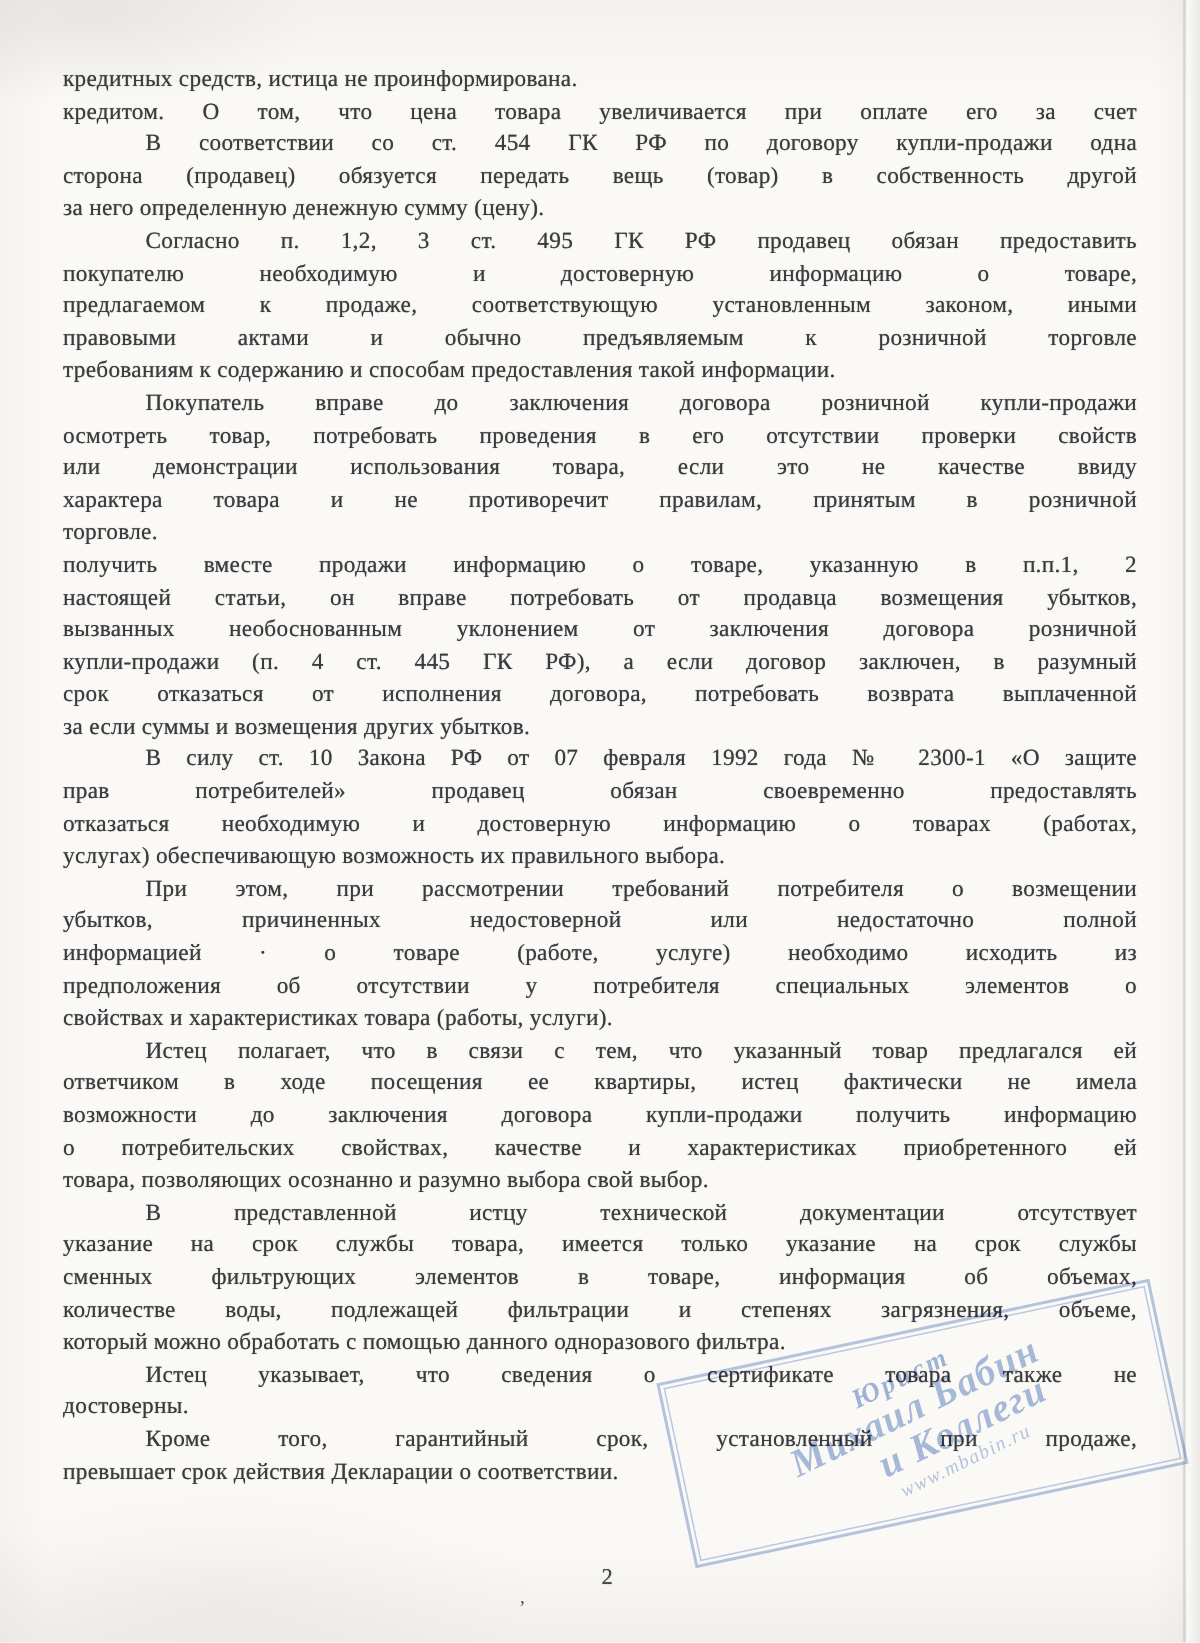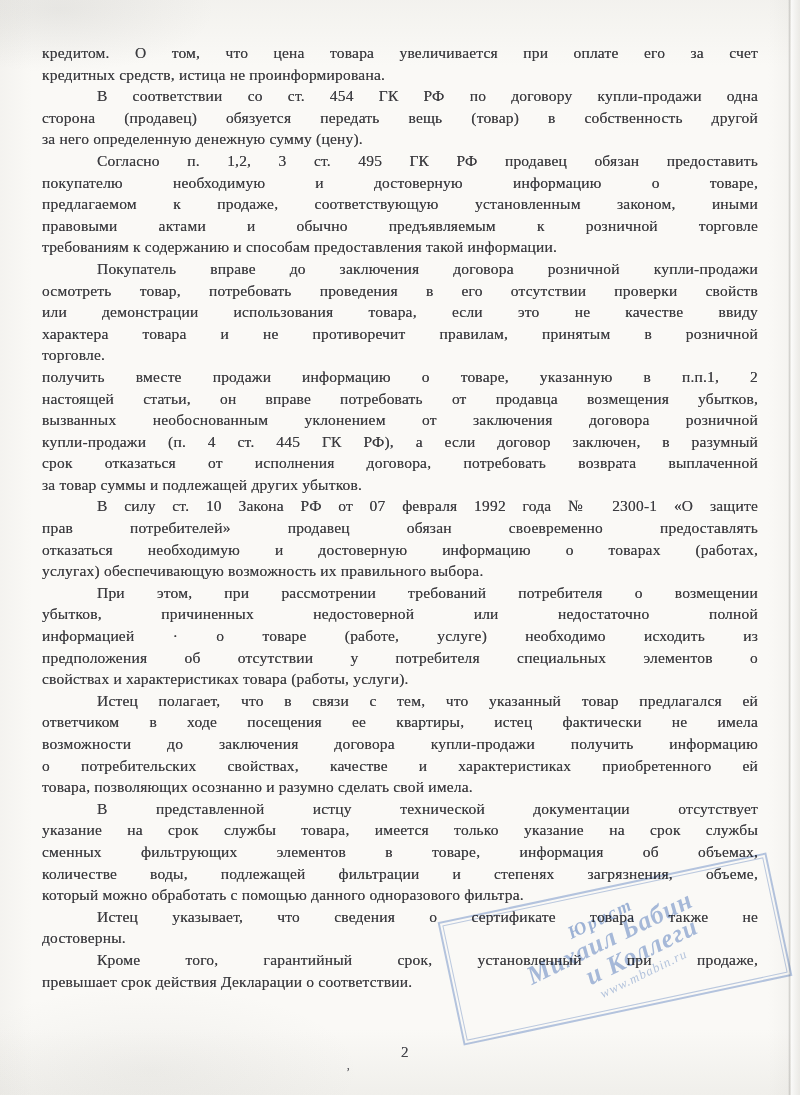--- a/index.html
+++ b/index.html
@@ -80,55 +80,55 @@
 </style>
 </head>
 <body style="--ink: #3b3b3f; --stamp: #5b82c4;">
 
 <div class="page" style="background-color: rgb(250, 249, 246);">
 
   <div class="edge-line"></div>
   <div class="edge-strip"></div>
 
   <div class="content" id="paragraphs">
+      <div class="line last">кредитных средств, истица не проинформирована.</div>
       <div class="line">кредитом. О том, что цена товара увеличивается при оплате его за счет</div>
-      <div class="line last">кредитных средств, истица не проинформирована.</div>
       <div class="line first">В соответствии со ст. 454 ГК РФ по договору купли-продажи одна</div>
       <div class="line">сторона (продавец) обязуется передать вещь (товар) в собственность другой</div>
       <div class="line last">за него определенную денежную сумму (цену).</div>
       <div class="line first">Согласно п. 1,2, 3 ст. 495 ГК РФ продавец обязан предоставить</div>
       <div class="line">покупателю необходимую и достоверную информацию о товаре,</div>
       <div class="line">предлагаемом к продаже, соответствующую установленным законом, иными</div>
       <div class="line">правовыми актами и обычно предъявляемым к розничной торговле</div>
       <div class="line last">требованиям к содержанию и способам предоставления такой информации.</div>
       <div class="line first">Покупатель вправе до заключения договора розничной купли-продажи</div>
       <div class="line">осмотреть товар, потребовать проведения в его отсутствии проверки свойств</div>
       <div class="line">или демонстрации использования товара, если это не качестве ввиду</div>
       <div class="line">характера товара и не противоречит правилам, принятым в розничной</div>
       <div class="line last">торговле.</div>
       <div class="line">получить вместе продажи информацию о товаре, указанную в п.п.1, 2</div>
       <div class="line">настоящей статьи, он вправе потребовать от продавца возмещения убытков,</div>
       <div class="line">вызванных необоснованным уклонением от заключения договора розничной</div>
       <div class="line">купли-продажи (п. 4 ст. 445 ГК РФ), а если договор заключен, в разумный</div>
       <div class="line">срок отказаться от исполнения договора, потребовать возврата выплаченной</div>
-      <div class="line last">за товар суммы и подлежащей других убытков.</div>
+      <div class="line last">за если суммы и возмещения других убытков.</div>
       <div class="line first">В силу ст. 10 Закона РФ от 07 февраля 1992 года № 2300-1 «О защите</div>
       <div class="line">прав потребителей» продавец обязан своевременно предоставлять</div>
       <div class="line">отказаться необходимую и достоверную информацию о товарах (работах,</div>
       <div class="line last">услугах) обеспечивающую возможность их правильного выбора.</div>
       <div class="line first">При этом, при рассмотрении требований потребителя о возмещении</div>
       <div class="line">убытков, причиненных недостоверной или недостаточно полной</div>
       <div class="line">информацией · о товаре (работе, услуге) необходимо исходить из</div>
       <div class="line">предположения об отсутствии у потребителя специальных элементов о</div>
       <div class="line last">свойствах и характеристиках товара (работы, услуги).</div>
       <div class="line first">Истец полагает, что в связи с тем, что указанный товар предлагался ей</div>
       <div class="line">ответчиком в ходе посещения ее квартиры, истец фактически не имела</div>
       <div class="line">возможности до заключения договора купли-продажи получить информацию</div>
       <div class="line">о потребительских свойствах, качестве и характеристиках приобретенного ей</div>
-      <div class="line last">товара, позволяющих осознанно и разумно сделать свой имела.</div>
+      <div class="line last">товара, позволяющих осознанно и разумно выбора свой выбор.</div>
       <div class="line first">В представленной истцу технической документации отсутствует</div>
       <div class="line">указание на срок службы товара, имеется только указание на срок службы</div>
       <div class="line">сменных фильтрующих элементов в товаре, информация об объемах,</div>
       <div class="line">количестве воды, подлежащей фильтрации и степенях загрязнения, объеме,</div>
       <div class="line last">который можно обработать с помощью данного одноразового фильтра.</div>
       <div class="line first">Истец указывает, что сведения о сертификате товара также не</div>
       <div class="line last">достоверны.</div>
       <div class="line first">Кроме того, гарантийный срок, установленный при продаже,</div>
       <div class="line last">превышает срок действия Декларации о соответствии.</div>
     </div>

